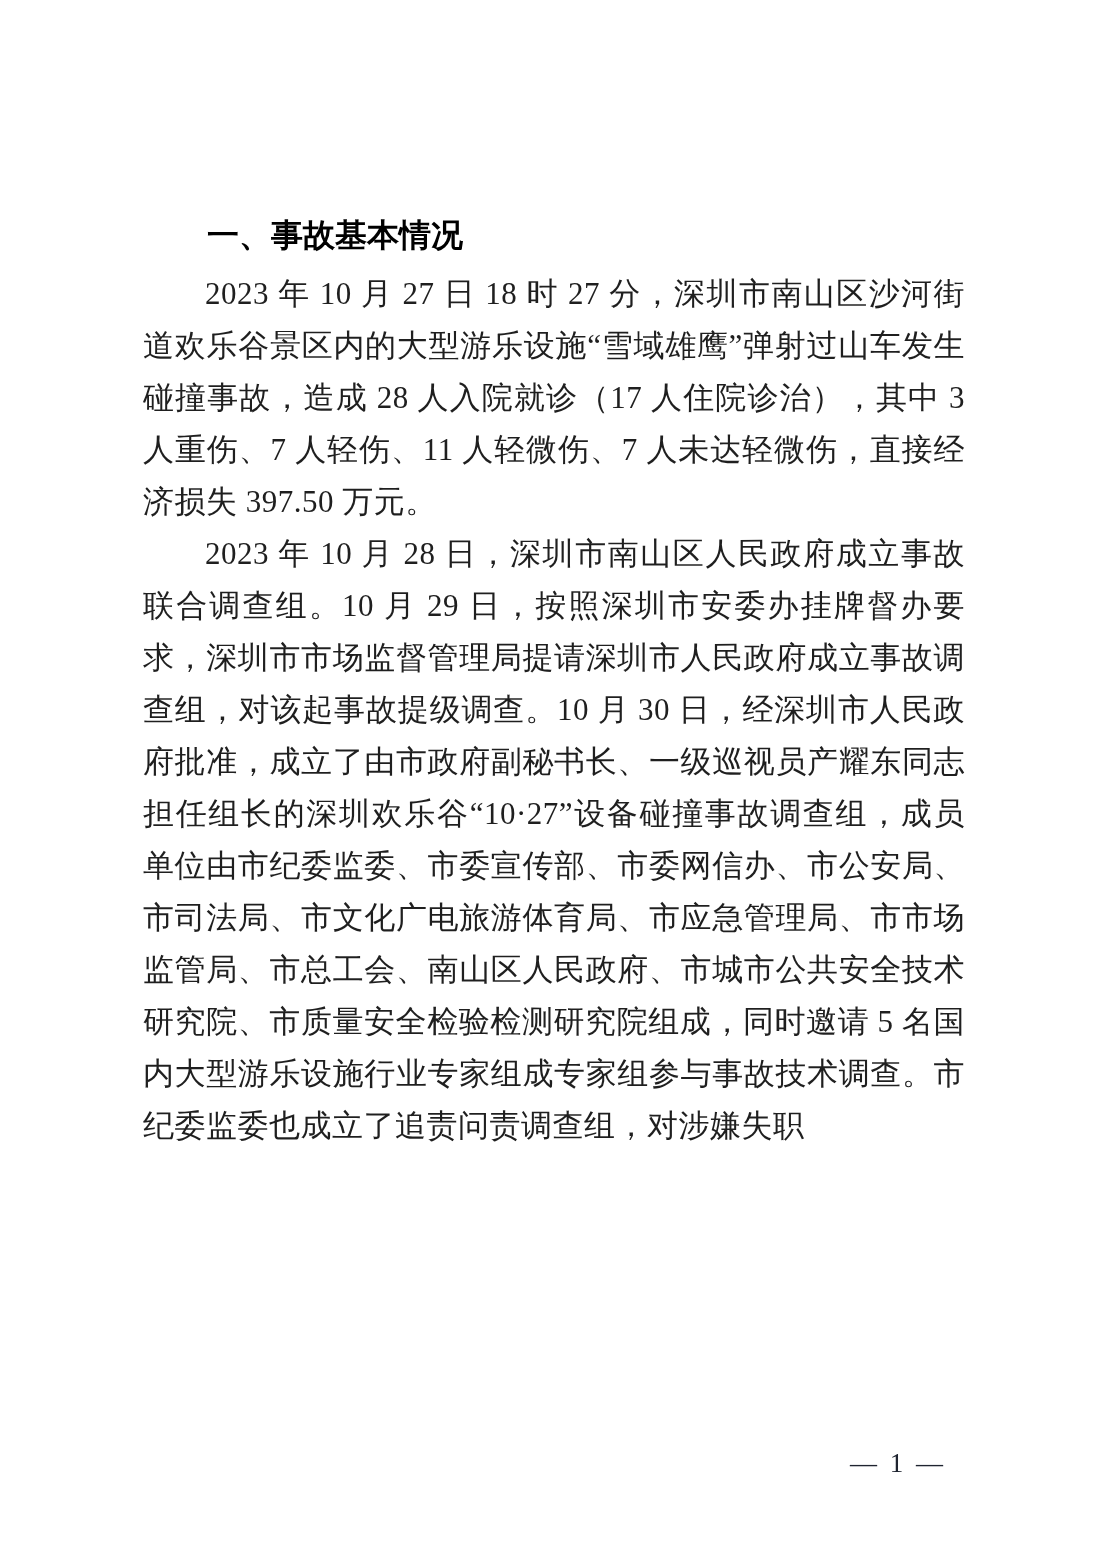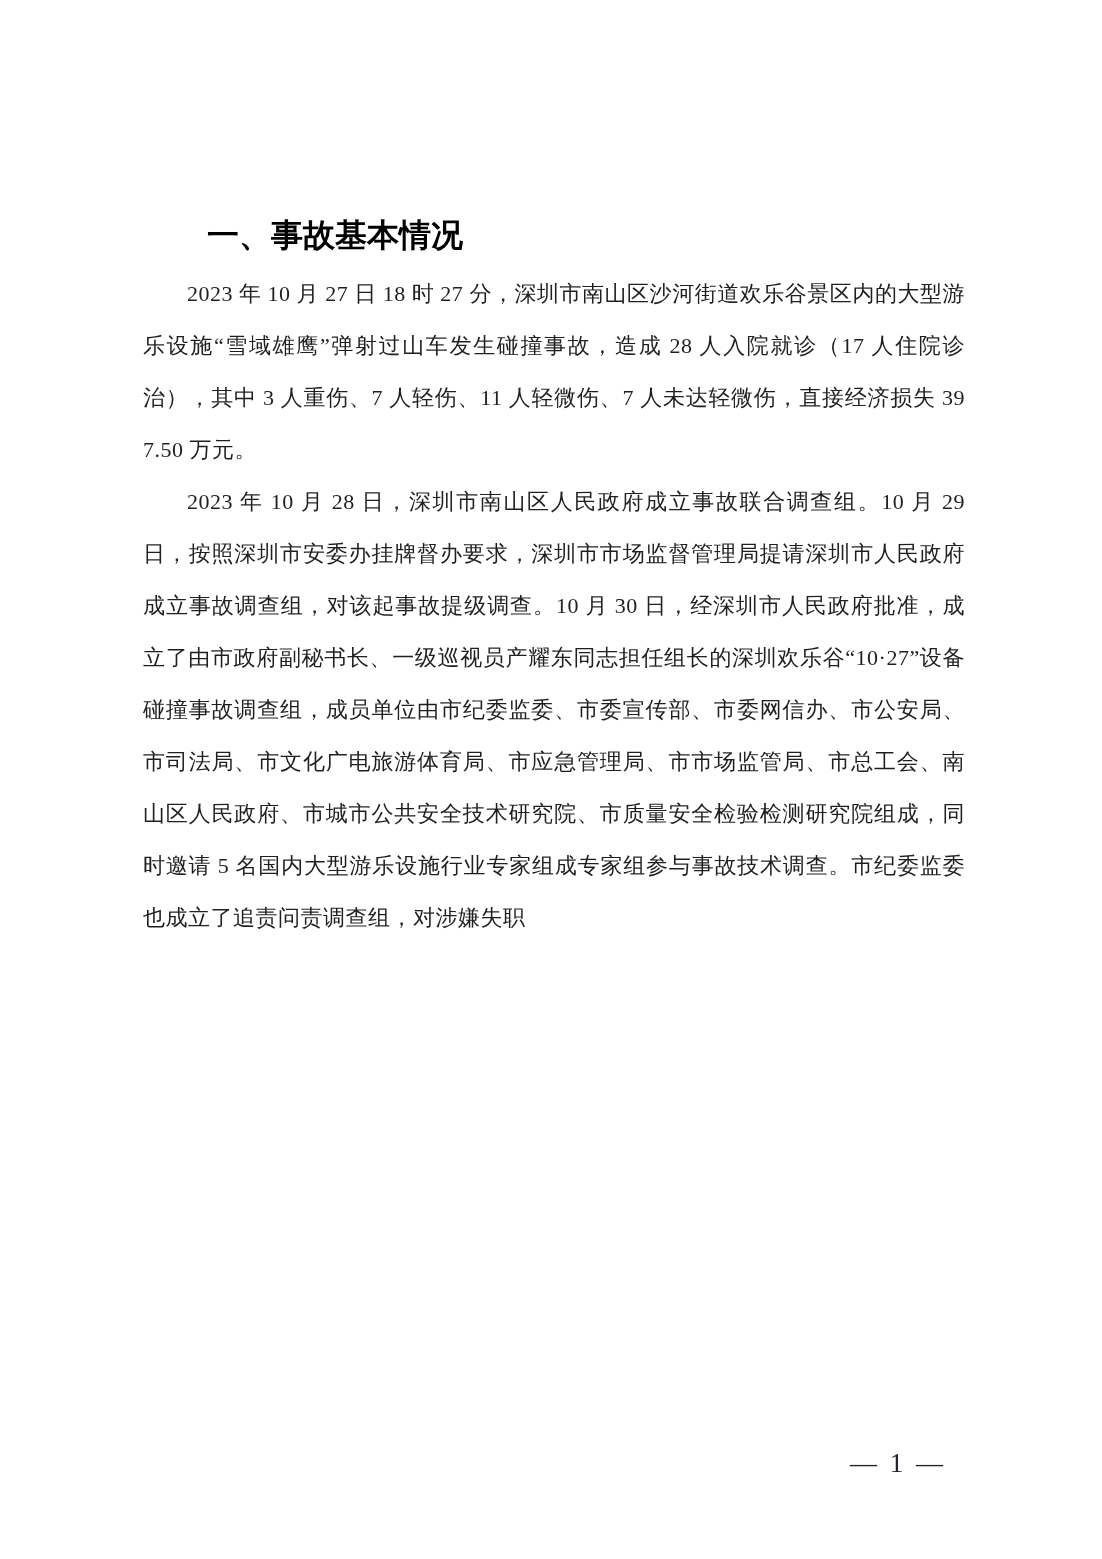--- a/index.html
+++ b/index.html
@@ -27,21 +27,21 @@
     margin: 0 0 10px 0;
     text-indent: 2em;
     font-family: "Liberation Sans", "DejaVu Sans", sans-serif;
     font-weight: bold;
     font-size: 32px;
     line-height: 46px;
     color: #000000;
   }
   .para {
     margin: 0;
-    font-size: 22px;
+    font-size: 31px;
     line-height: 52px;
     text-align: justify;
     text-indent: 2em;
     letter-spacing: 0.5px;
     word-break: break-all;
     color: #1f1f1f;
   }
   .page-number {
     position: absolute;
     top: 1436px;

